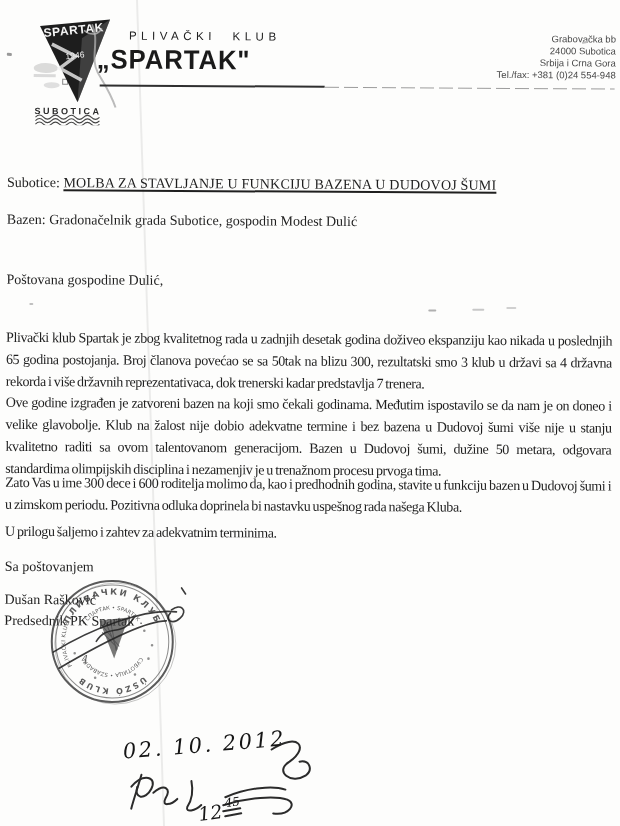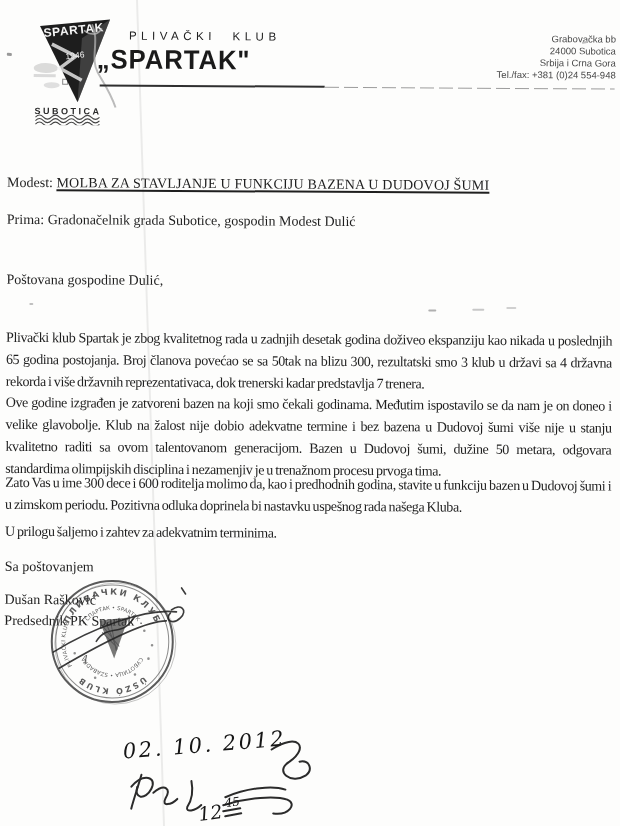--- a/index.html
+++ b/index.html
@@ -72,26 +72,26 @@
         <div>24000 Subotica</div>
         <div>Srbija i Crna Gora</div>
         <div>Tel./fax: +381 (0)24 554-948</div>
       </div>
 
       <div class="rule-solid"></div>
       <div class="rule-dash"></div>
     </div>
 
     <div class="tline" style="top:172px;">
-      <span>Modest:</span>
+      <span>Subotice:</span>
       <span class="subject">MOLBA ZA STAVLJANJE U FUNKCIJU BAZENA U DUDOVOJ ŠUMI</span>
     </div>
 
     <div class="tline" style="top:209px;">
-      <span>Prima:</span>
+      <span>Bazen:</span>
       <span>Gradonačelnik grada Subotice, gospodin Modest Dulić</span>
     </div>
 
     <div class="tline" style="top:269px;">Poštovana gospodine Dulić,</div>
 
     <p class="para" style="top:327px;">Plivački klub Spartak je zbog kvalitetnog rada u zadnjih desetak godina doživeo ekspanziju kao nikada u poslednjih 65 godina postojanja. Broj članova povećao se sa 50tak na blizu 300, rezultatski smo 3 klub u državi sa 4 državna rekorda i više državnih reprezentativaca, dok trenerski kadar predstavlja 7 trenera.</p>
     <p class="para" style="top:392px;">Ove godine izgrađen je zatvoreni bazen na koji smo čekali godinama. Međutim ispostavilo se da nam je on doneo i velike glavobolje. Klub na žalost nije dobio adekvatne termine i bez bazena u Dudovoj šumi više nije u stanju kvalitetno raditi sa ovom talentovanom generacijom. Bazen u Dudovoj šumi, dužine 50 metara, odgovara standardima olimpijskih disciplina i nezamenjiv je u trenažnom procesu prvoga tima.</p>
     <p class="para" style="top:472px;">Zato Vas u ime 300 dece i 600 roditelja molimo da, kao i predhodnih godina, stavite u funkciju bazen u Dudovoj šumi i u zimskom periodu. Pozitivna odluka doprinela bi nastavku uspešnog rada našega Kluba.</p>
     <p class="para" style="top:521px;">U prilogu šaljemo i zahtev za adekvatnim terminima.</p>
 

